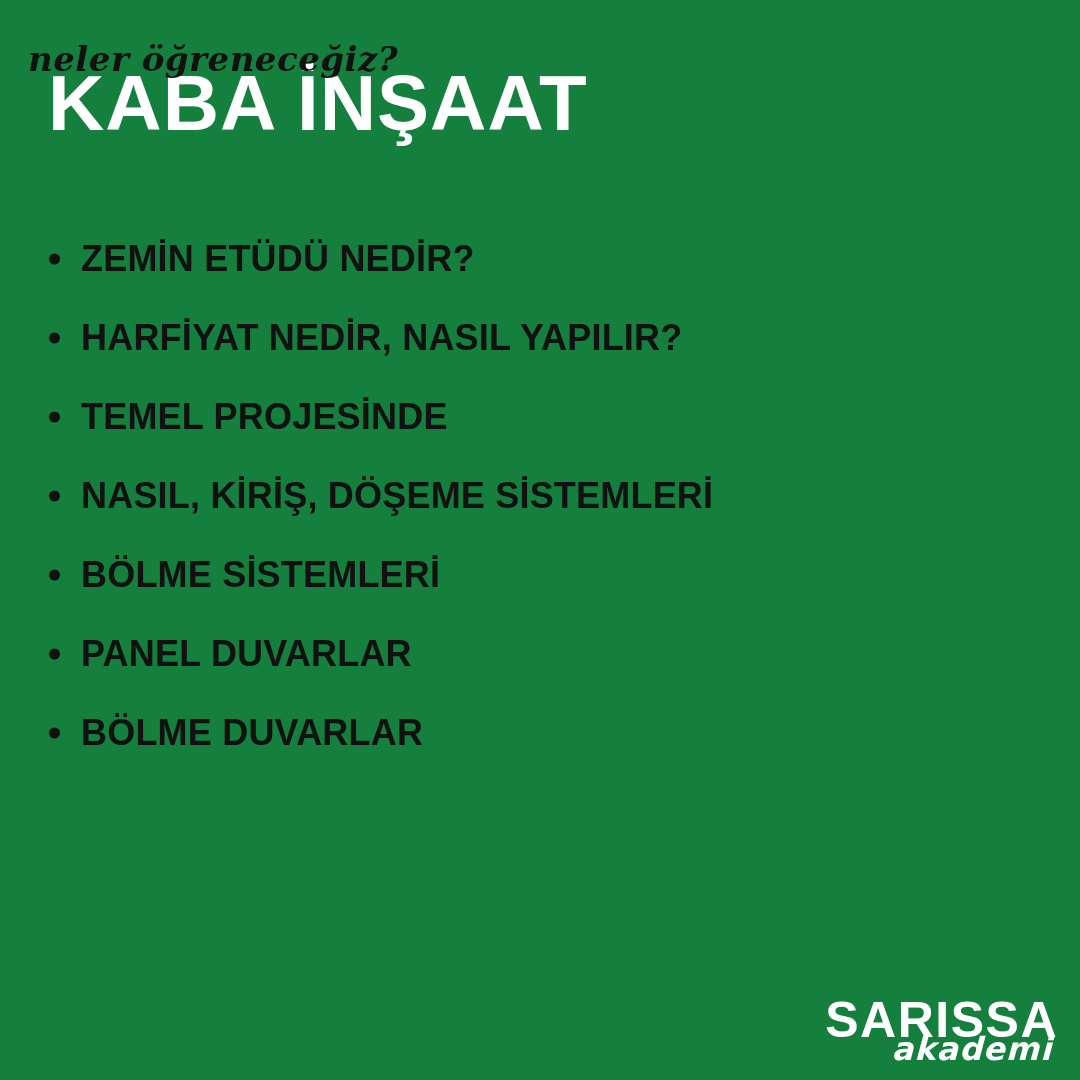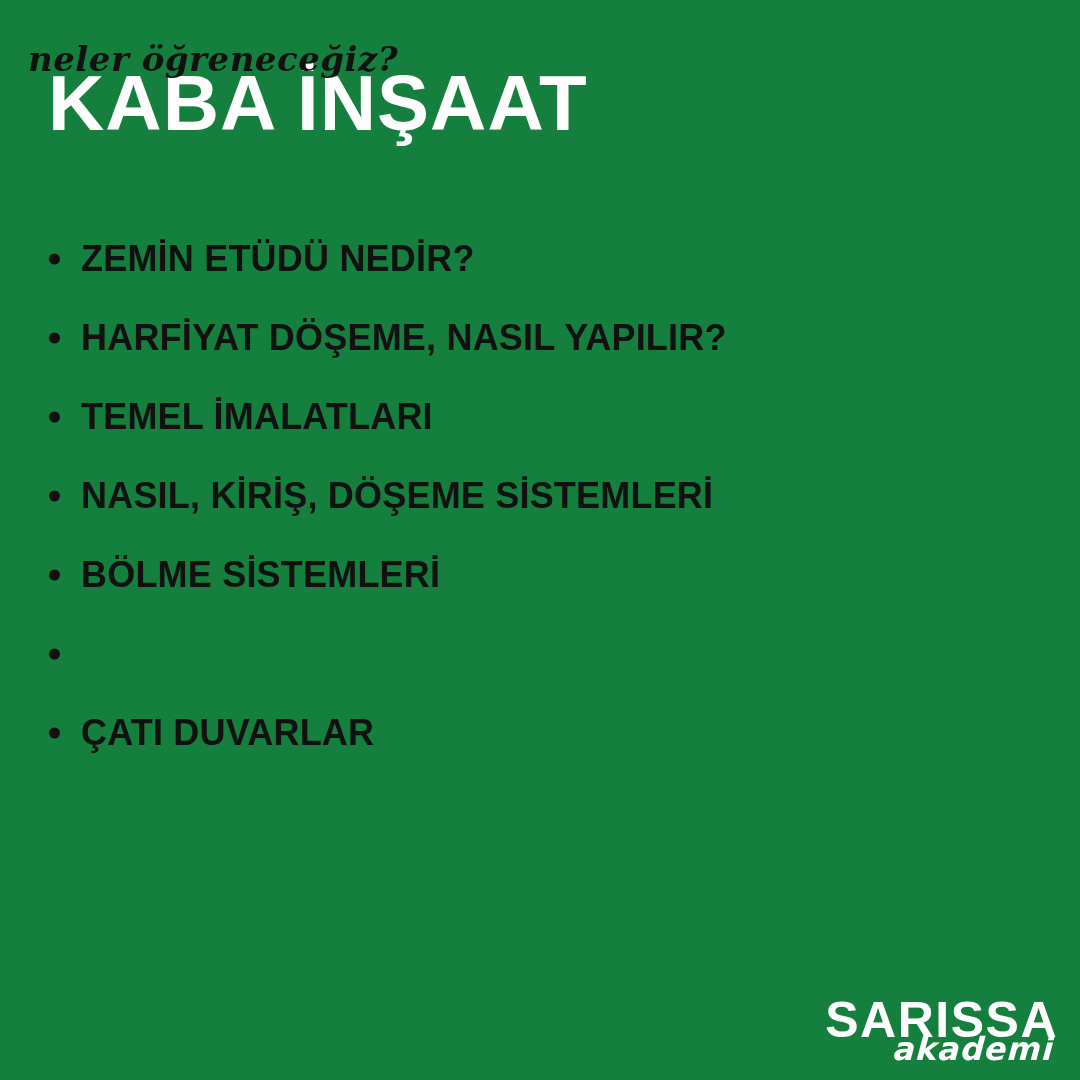--- a/index.html
+++ b/index.html
@@ -148,40 +148,41 @@
     <div class="title">KABA İNŞAAT</div>
   </div>
 
   <ul class="topic-list">
     <li class="topic-item">
       <span class="topic-bullet"></span>
       <span class="topic-text">ZEMİN ETÜDÜ NEDİR?</span>
     </li>
     <li class="topic-item">
       <span class="topic-bullet"></span>
-      <span class="topic-text">HARFİYAT DÖŞEME, NASIL YAPILIR?</span>
+      <span class="topic-text">HARFİYAT NEDİR, NASIL YAPILIR?</span>
     </li>
     <li class="topic-item">
       <span class="topic-bullet"></span>
-      <span class="topic-text">TEMEL İMALATLARI</span>
+      <span class="topic-text">TEMEL PROJESİNDE</span>
     </li>
     <li class="topic-item">
       <span class="topic-bullet"></span>
       <span class="topic-text">NASIL, KİRİŞ, DÖŞEME SİSTEMLERİ</span>
     </li>
     <li class="topic-item">
       <span class="topic-bullet"></span>
       <span class="topic-text">BÖLME SİSTEMLERİ</span>
     </li>
     <li class="topic-item">
       <span class="topic-bullet"></span>
+      <span class="topic-text">PANEL DUVARLAR</span>
     </li>
     <li class="topic-item">
       <span class="topic-bullet"></span>
-      <span class="topic-text">ÇATI DUVARLAR</span>
+      <span class="topic-text">BÖLME DUVARLAR</span>
     </li>
   </ul>
 
   <div class="logo">
     <div class="logo-word">SARISSA</div>
     <div class="logo-sub">akademi</div>
   </div>
 
 </div>
 

